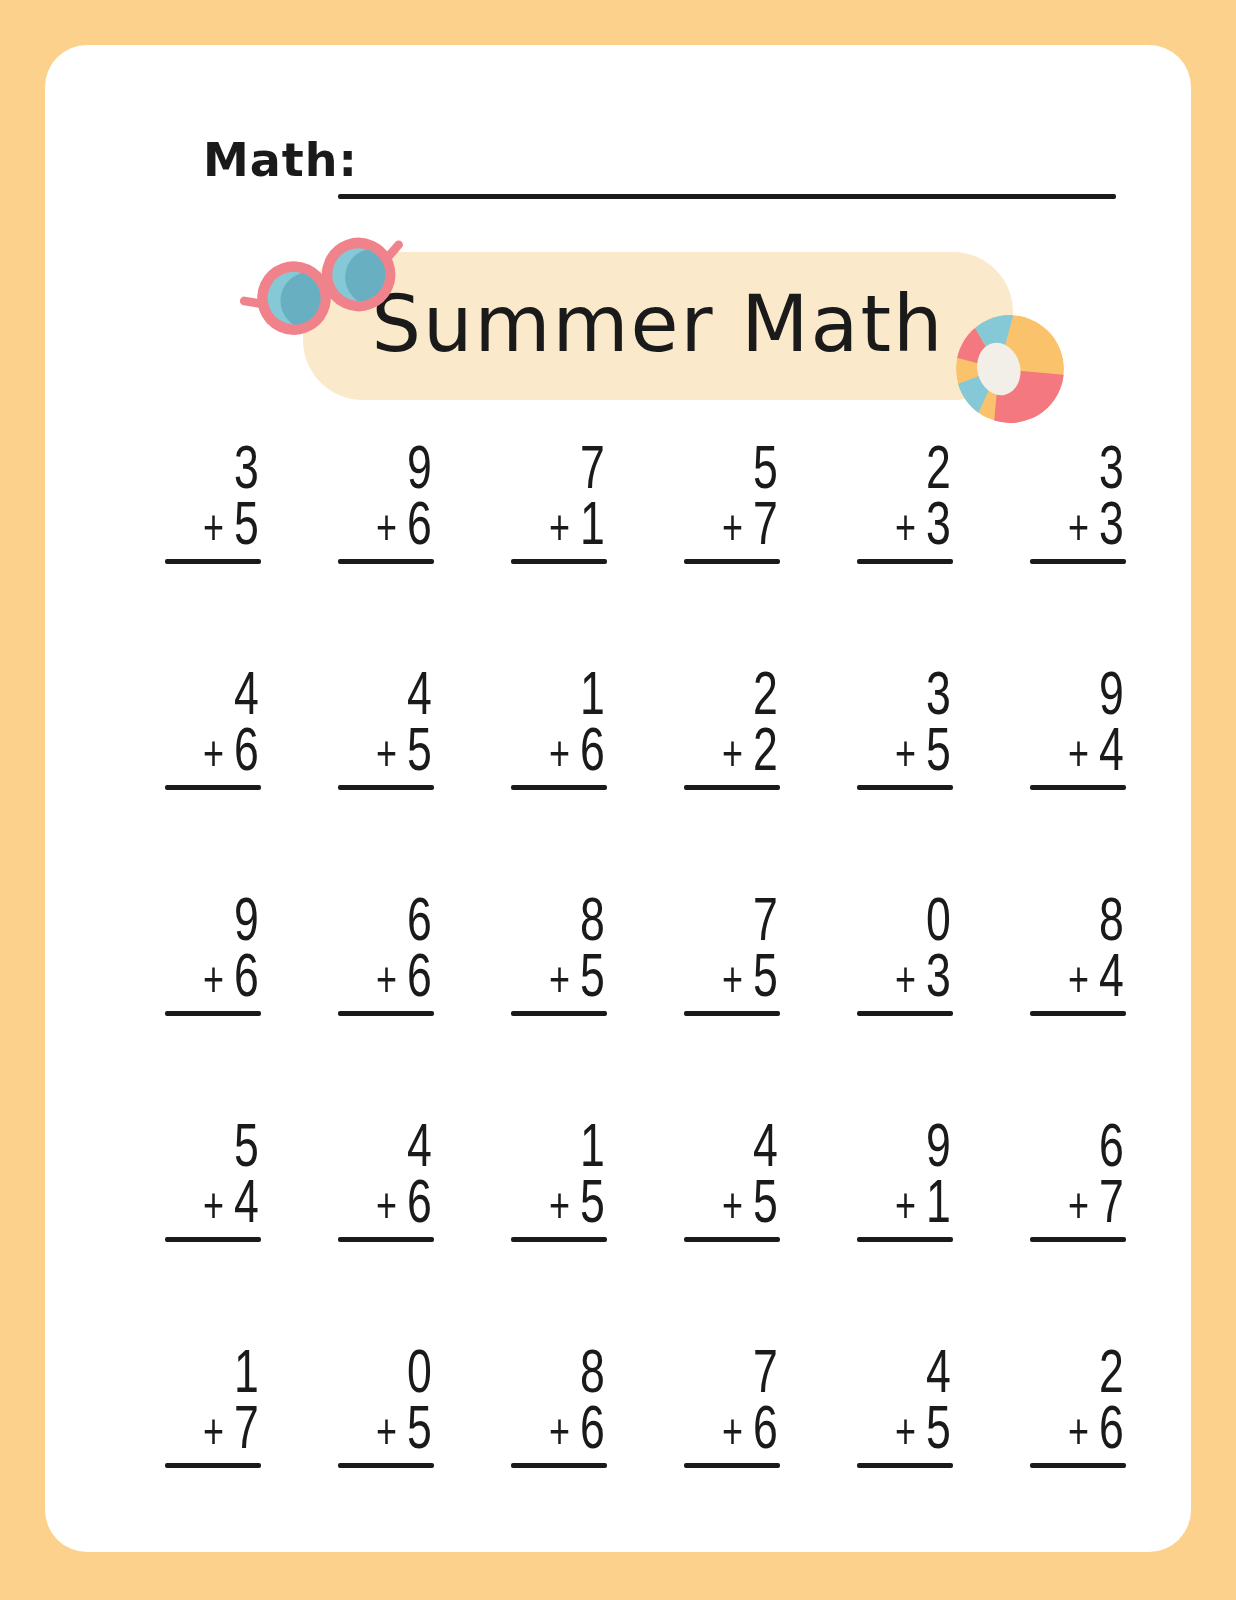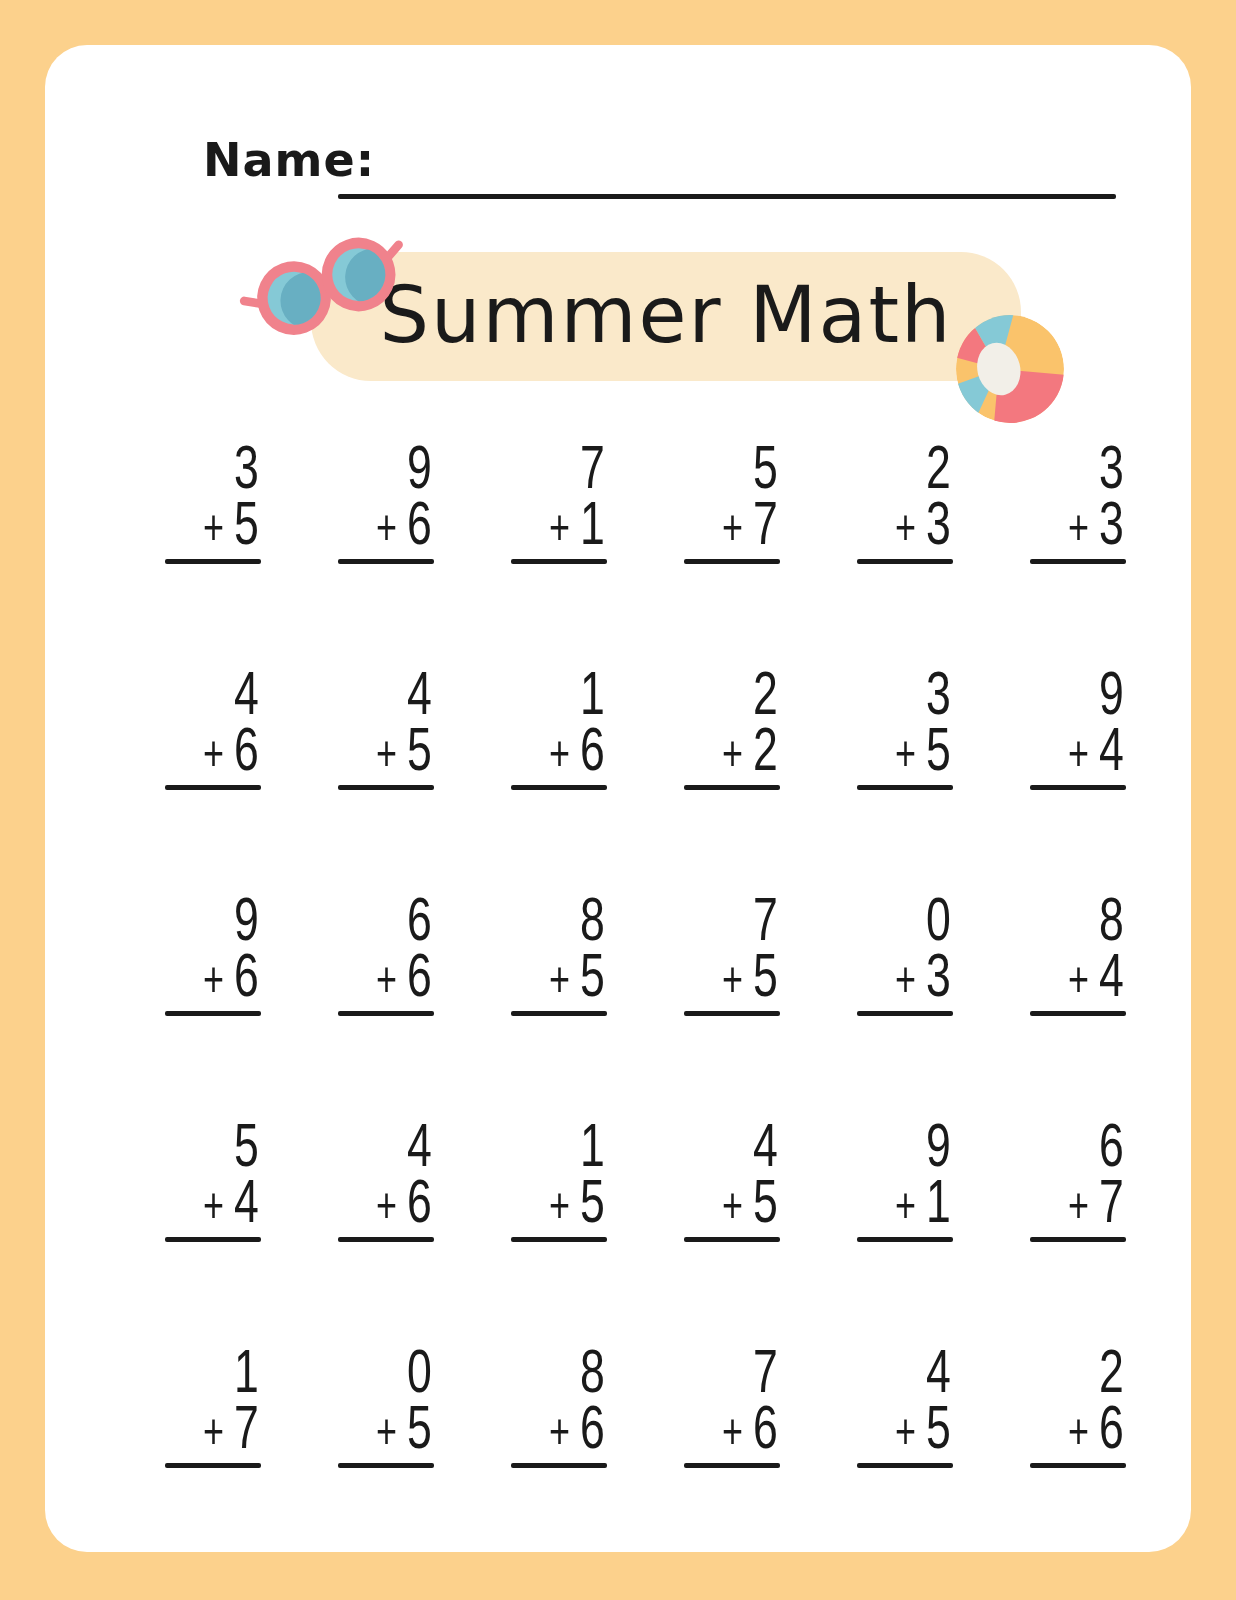--- a/index.html
+++ b/index.html
@@ -33,22 +33,22 @@
   .name-underline {
     position: absolute;
     left: 293px; top: 149px;
     width: 778px; height: 5px;
     background: var(--text-color, #1A1A1A);
     border-radius: 2px;
   }
 
   .title-banner {
     position: absolute;
-    left: 266px; top: 207px;
-    width: 710px; height: 129px;
+    left: 258px; top: 207px;
+    width: 710px; height: 148px;
     background: var(--banner-color, #FAE9CA);
     border-radius: 60px;
   }
   .page-title {
     position: absolute;
     left: 0; right: 0; top: 50%;
     transform: translateY(-52%);
     text-align: center;
     font-size: 78px;
     font-weight: 500;
@@ -96,21 +96,21 @@
     background: var(--text-color, #1A1A1A);
     border-radius: 2px;
   }
 </style>
 </head>
 <body>
 
 <div class="page">
   <div class="card">
 
-    <div class="name-label">Name:</div>
+    <div class="name-label">Math:</div>
     <div class="name-underline"></div>
 
     <div class="title-banner">
       <div class="page-title">Summer Math</div>
     </div>
 
     <svg class="sunglasses" viewBox="0 0 180 150">
       <defs>
         <clipPath id="lensL">
             <circle cx="54" cy="82" r="28"></circle>

